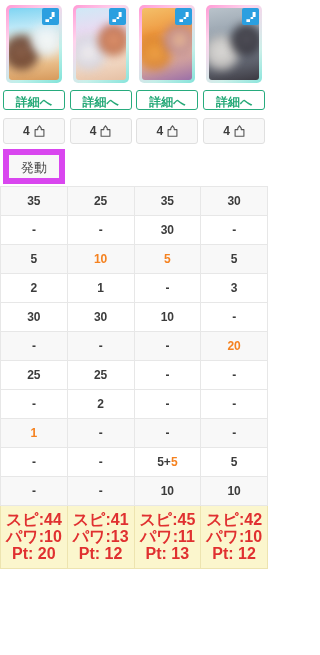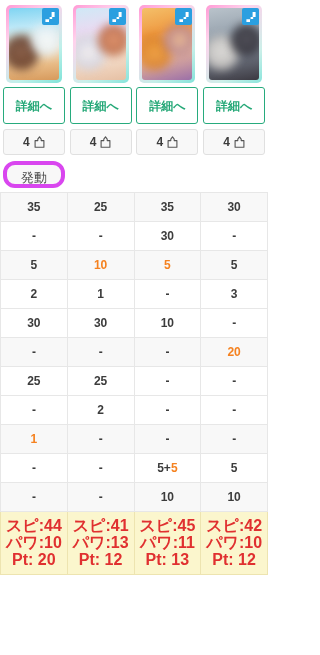--- a/index.html
+++ b/index.html
@@ -117,21 +117,21 @@
   .row-detail td {
     border: none;
     height: 30px;
     padding: 2px;
     background: #ffffff;
   }
 
   .detail-btn {
     display: block;
     width: 62px;
-    height: 37px;
+    height: 20px;
     line-height: 22px;
     margin: 0 auto;
     border: 1px solid #27ab7d;
     border-radius: 3px;
     background: #ffffff;
     color: #25a877;
     font-size: 12px;
     font-weight: bold;
     font-family: "Liberation Sans", "DejaVu Sans", sans-serif;
     cursor: pointer;
@@ -170,25 +170,25 @@
   .row-act td {
     border: none;
     height: 34px;
     padding: 2px;
     background: #ffffff;
   }
 
   .act-btn {
     display: block;
     width: 62px;
-    height: 27px;
+    height: 35px;
     line-height: 25px;
     margin: 0 auto;
-    border: 4px solid #d946ef;
-    border-radius: 12px;
+    border: 6px solid #d946ef;
+    border-radius: 0;
     background: #f8f8f8;
     font-size: 13px;
     font-weight: normal;
     color: #4a4a4a;
     font-family: "Liberation Sans", "DejaVu Sans", sans-serif;
     cursor: pointer;
     text-align: center;
   }
 
   

